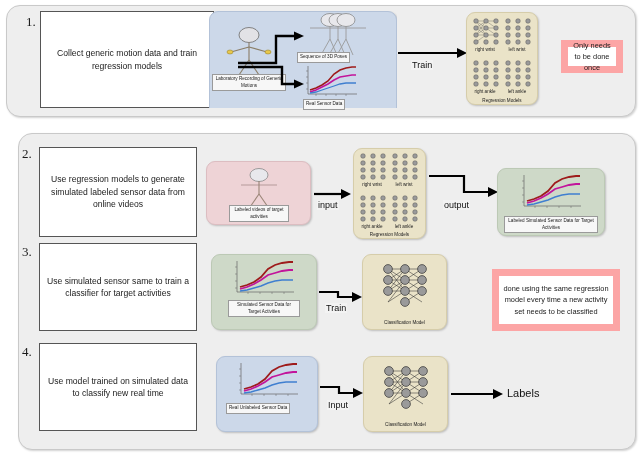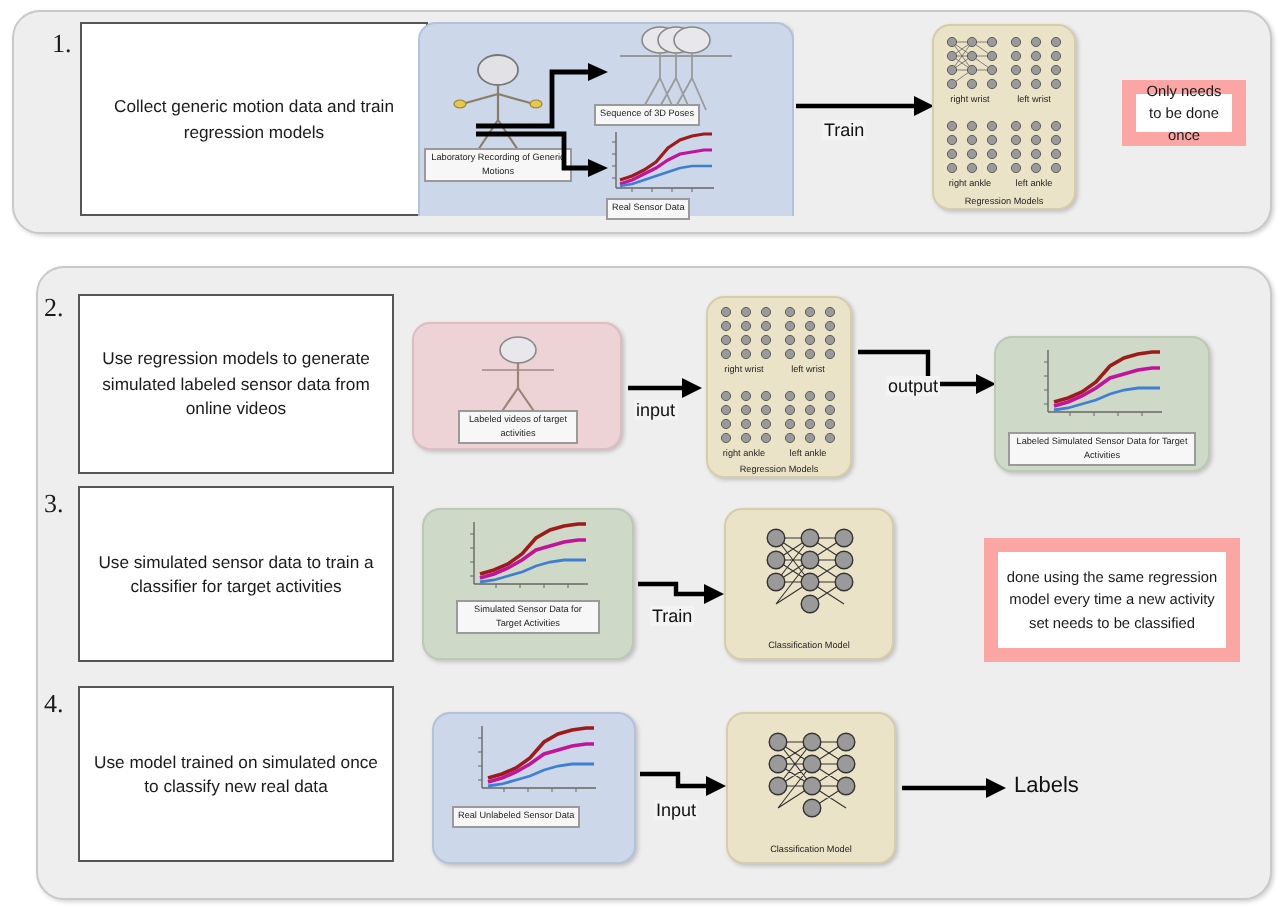--- a/index.html
+++ b/index.html
@@ -356,21 +356,21 @@
   <div class="bare-caption" style="left:359px;top:182px;width:26px;">right wrist</div>
   <div class="bare-caption" style="left:391px;top:182px;width:26px;">left wrist</div>
   <div class="bare-caption" style="left:359px;top:224px;width:26px;">right ankle</div>
   <div class="bare-caption" style="left:391px;top:224px;width:26px;">left ankle</div>
   <div class="bare-caption" style="left:353px;top:232px;width:73px;">Regression Models</div>
 
   <svg class="arrow" style="left:428px;top:172px;" width="72" height="28" viewBox="0 0 72 28">
     <path d="M1,4 L36,4 L36,20 L60,20" fill="none" stroke="#000" stroke-width="2.2"></path>
     <polygon points="60,15 70,20 60,25" fill="#000"></polygon>
   </svg>
-  <div class="arrow-label" style="left:443px;top:188px;">output</div>
+  <div class="arrow-label" style="left:443px;top:200px;">output</div>
 
   <div class="card green" style="left:497px;top:168px;width:108px;height:68px;"></div>
   <svg class="chartbox" style="left:515px;top:172px;" width="72" height="44" viewBox="0 0 72 44">
     <line x1="9" y1="3" x2="9" y2="34" stroke="#666" stroke-width="0.7"></line>
     <line x1="9" y1="34" x2="66" y2="34" stroke="#666" stroke-width="0.7"></line>
     <g stroke="#666" stroke-width="0.5">
       <line x1="7" y1="9" x2="9" y2="9"></line>
         <line x1="7" y1="16" x2="9" y2="16"></line>
       <line x1="7" y1="23" x2="9" y2="23"></line>
         <line x1="7" y1="30" x2="9" y2="30"></line>
@@ -381,21 +381,21 @@
     </g>
     <polyline points="12,29 19,27 26,24 33,19 40,11 47,7 54,5 61,4 65,4" fill="none" stroke="#9e1b1b" stroke-width="1.8"></polyline>
     <polyline points="12,31 19,29 26,26 33,22 40,17 47,15 54,13 61,12 65,12" fill="none" stroke="#c2149b" stroke-width="1.8"></polyline>
     <polyline points="12,33 19,32 26,30 33,28 40,25 47,23 54,22 61,22 65,22" fill="none" stroke="#3f7fd0" stroke-width="1.4"></polyline>
   </svg>
   <div class="caption wrap" style="left:504px;top:216px;width:94px;">Labeled Simulated Sensor Data for Target Activities</div>
 
   <div class="step-num" style="left:22px;top:244px;">3.</div>
 
   <div class="desc-box" style="left:39px;top:243px;width:158px;height:88px;">
-    <span>Use simulated sensor data to train a classifier for target activities</span>
+    <span>Use simulated sensor same to train a classifier for target activities</span>
   </div>
 
   <div class="card green" style="left:211px;top:254px;width:106px;height:76px;"></div>
   <svg class="chartbox" style="left:228px;top:258px;" width="72" height="44" viewBox="0 0 72 44">
     <line x1="9" y1="3" x2="9" y2="34" stroke="#666" stroke-width="0.7"></line>
     <line x1="9" y1="34" x2="66" y2="34" stroke="#666" stroke-width="0.7"></line>
     <g stroke="#666" stroke-width="0.5">
       <line x1="7" y1="9" x2="9" y2="9"></line>
         <line x1="7" y1="16" x2="9" y2="16"></line>
       <line x1="7" y1="23" x2="9" y2="23"></line>
@@ -438,21 +438,21 @@
   </svg>
   <div class="bare-caption" style="left:362px;top:320px;width:85px;">Classification Model</div>
 
   <div class="note-box" style="left:492px;top:269px;width:128px;height:62px;">
     <span>done using the same regression model every time a new activity set needs to be classified</span>
   </div>
 
   <div class="step-num" style="left:22px;top:344px;">4.</div>
 
   <div class="desc-box" style="left:39px;top:343px;width:158px;height:88px;">
-    <span>Use model trained on simulated once to classify new real data</span>
+    <span>Use model trained on simulated data to classify new real time</span>
   </div>
 
   <div class="card blue" style="left:216px;top:356px;width:102px;height:76px;"></div>
   <svg class="chartbox" style="left:232px;top:360px;" width="72" height="44" viewBox="0 0 72 44">
     <line x1="9" y1="3" x2="9" y2="34" stroke="#666" stroke-width="0.7"></line>
     <line x1="9" y1="34" x2="66" y2="34" stroke="#666" stroke-width="0.7"></line>
     <g stroke="#666" stroke-width="0.5">
       <line x1="7" y1="9" x2="9" y2="9"></line>
         <line x1="7" y1="16" x2="9" y2="16"></line>
       <line x1="7" y1="23" x2="9" y2="23"></line>

